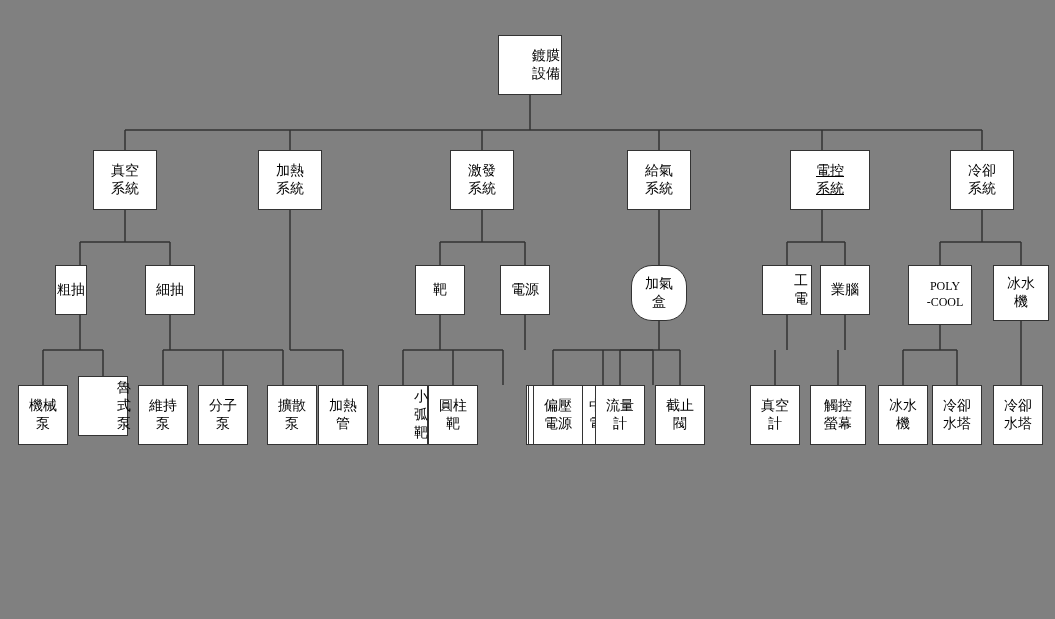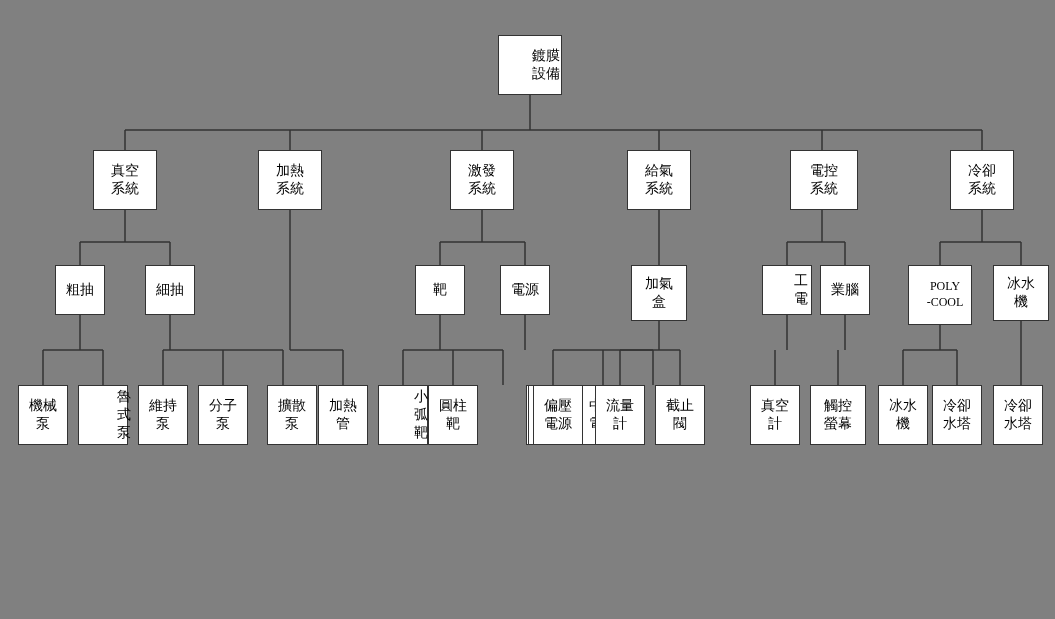--- a/index.html
+++ b/index.html
@@ -121,35 +121,35 @@
 
     <line x1="1021" y1="321" x2="1021" y2="385" stroke="#333" stroke-width="1.5"></line>
   </svg>
 
   <div class="node" style="left:498px; top:35px; width:64px; height:60px;padding-left:32px;">鍍膜<br>設備</div>
 
   <div class="node" style="left:93px; top:150px; width:64px; height:60px;">真空<br>系統</div>
   <div class="node" style="left:258px; top:150px; width:64px; height:60px;">加熱<br>系統</div>
   <div class="node" style="left:450px; top:150px; width:64px; height:60px;">激發<br>系統</div>
   <div class="node" style="left:627px; top:150px; width:64px; height:60px;">給氣<br>系統</div>
-  <div class="node" style="left:790px; top:150px; width:68px; height:60px;">電控<br>系統</div>
+  <div class="node" style="left:790px; top:150px; width:80px; height:60px;text-decoration:underline;">電控<br>系統</div>
   <div class="node" style="left:950px; top:150px; width:64px; height:60px;">冷卻<br>系統</div>
 
-  <div class="node" style="left:55px; top:265px; width:50px; height:50px;">粗抽</div>
+  <div class="node" style="left:55px; top:265px; width:32px; height:50px;">粗抽</div>
   <div class="node" style="left:145px; top:265px; width:50px; height:50px;">細抽</div>
   <div class="node" style="left:415px; top:265px; width:50px; height:50px;">靶</div>
   <div class="node" style="left:500px; top:265px; width:50px; height:50px;">電源</div>
-  <div class="node" style="left:631px; top:265px; width:56px; height:56px;">加氣<br>盒</div>
+  <div class="node" style="left:631px; top:265px; width:56px; height:56px;border-radius:21px;">加氣<br>盒</div>
   <div class="node" style="left:762px; top:265px; width:50px; height:50px;padding-left:28px;">工電</div>
   <div class="node" style="left:820px; top:265px; width:50px; height:50px;">業腦</div>
   <div class="node" style="left:908px; top:265px; width:64px; height:60px; font-size:12px;padding-left:10px;">POLY<br>-COOL</div>
   <div class="node" style="left:993px; top:265px; width:56px; height:56px;">冰水<br>機</div>
 
   <div class="node" style="left:18px; top:385px; width:50px; height:60px;">機械<br>泵</div>
-  <div class="node" style="left:78px; top:385px; width:50px; height:60px;padding-left:42px;">魯式<br>泵</div>
+  <div class="node" style="left:78px; top:376px; width:50px; height:60px;padding-left:42px;">魯式<br>泵</div>
   <div class="node" style="left:138px; top:385px; width:50px; height:60px;">維持<br>泵</div>
   <div class="node" style="left:198px; top:385px; width:50px; height:60px;">分子<br>泵</div>
   <div class="node" style="left:267px; top:385px; width:50px; height:60px;">擴散<br>泵</div>
   <div class="node" style="left:318px; top:385px; width:50px; height:60px;">加熱<br>管</div>
   <div class="node" style="left:378px; top:385px; width:50px; height:60px;padding-left:36px;">小弧<br>靶</div>
   <div class="node" style="left:428px; top:385px; width:50px; height:60px;">圓柱<br>靶</div>
   <div class="node" style="left:478px; top:385px; width:50px; height:60px;margin-left:48px;">平面<br>靶</div>
   <div class="node" style="left:528px; top:385px; width:50px; height:60px;">弧電<br>源</div>
   <div class="node" style="left:578px; top:385px; width:50px; height:60px;">中頻<br>電源</div>
   <div class="node" style="left: 533px; top: 385px; width: 50px; height: 60px;">偏壓<br>電源</div>

